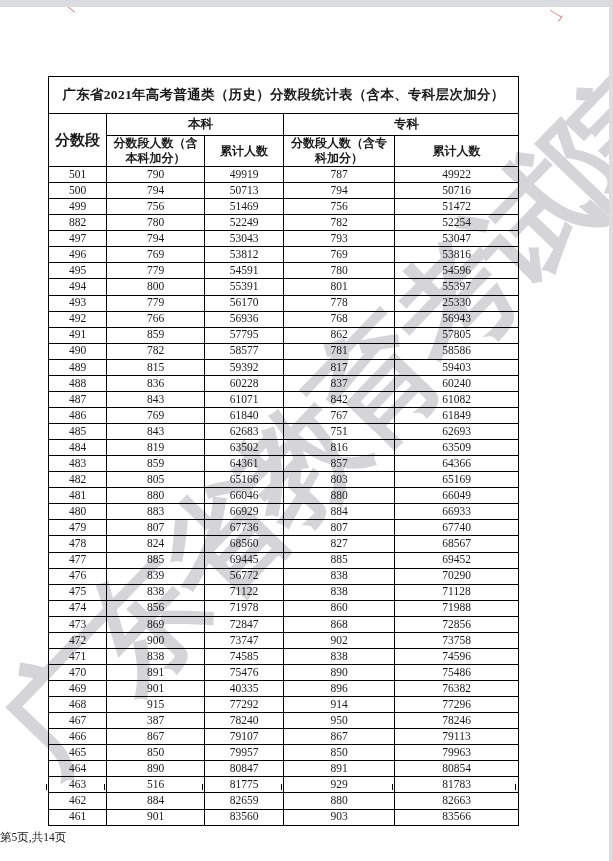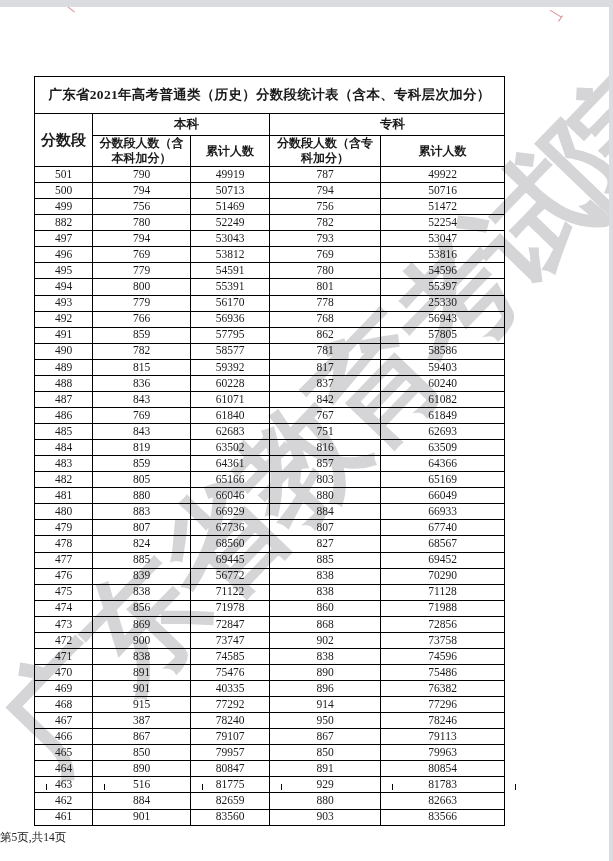--- a/index.html
+++ b/index.html
@@ -18,21 +18,21 @@
     position:absolute;left:337px;top:427px;
     transform:translate(-50%,-50%) rotate(-46deg);
     font-size:120px;letter-spacing:-8px;white-space:nowrap;
     color:#d5d5d8;z-index:1;
     font-weight:bold;
     pointer-events:none;
     user-select:none;
   }
 
   table.score-table{
-    position:absolute;left:34px;top:76px;
+    position:absolute;left:48px;top:76px;
     width:470px;border-collapse:collapse;table-layout:fixed;
     z-index:2;background:transparent;
   }
   .score-table td,.score-table th{
     border:1px solid #000;
     padding:0 3px;
     text-align:center;vertical-align:middle;
     font-weight:normal;
     overflow:hidden;
   }

